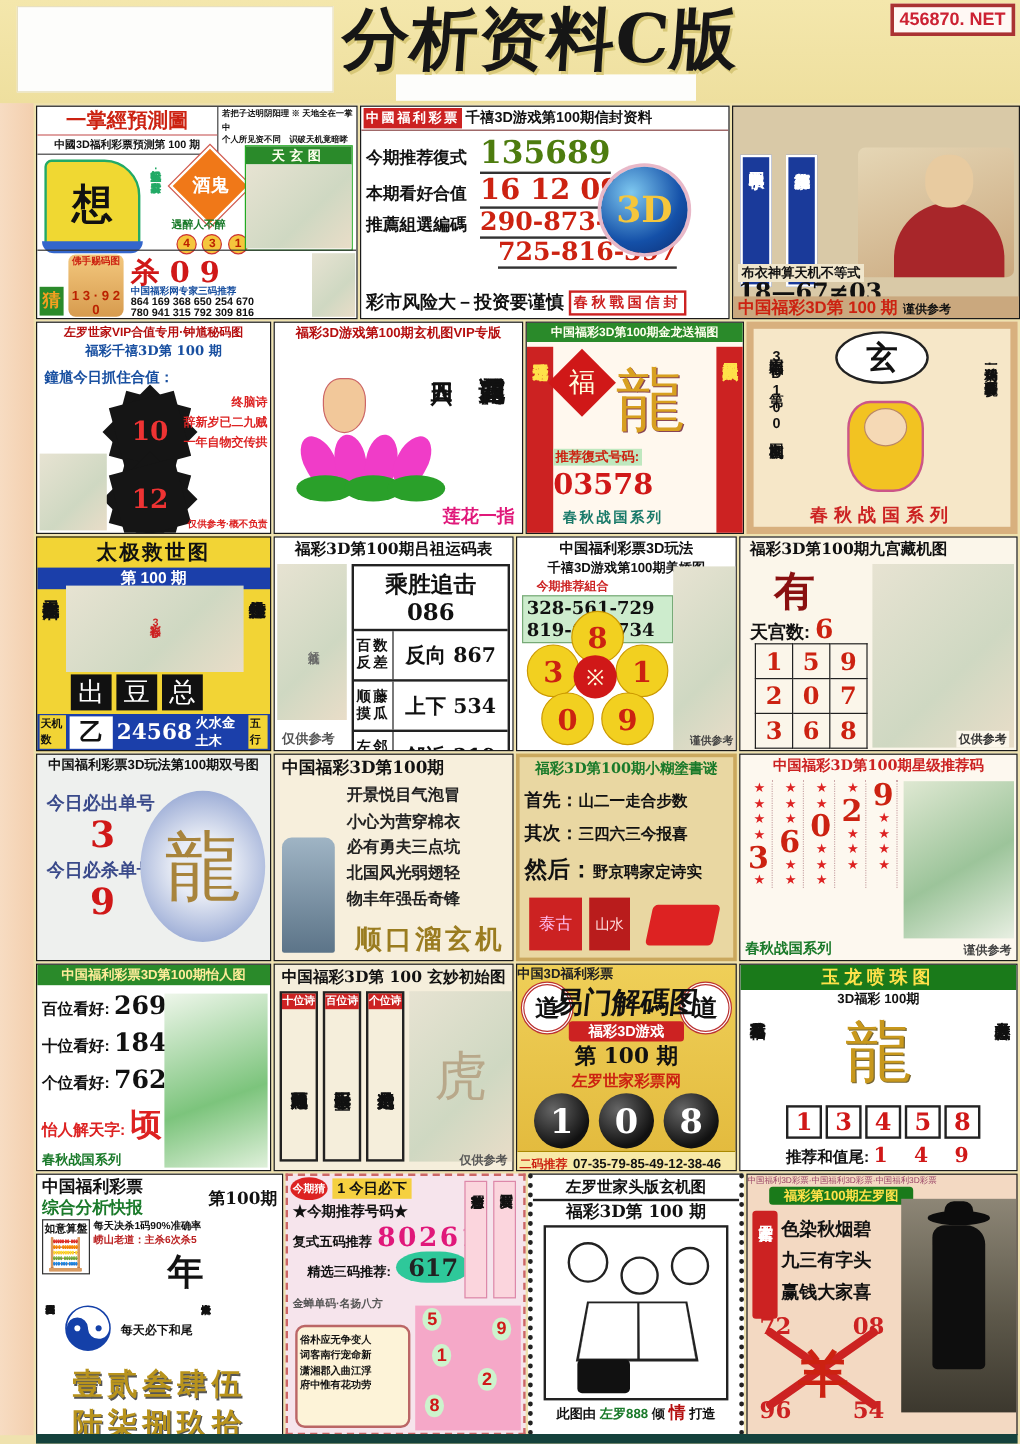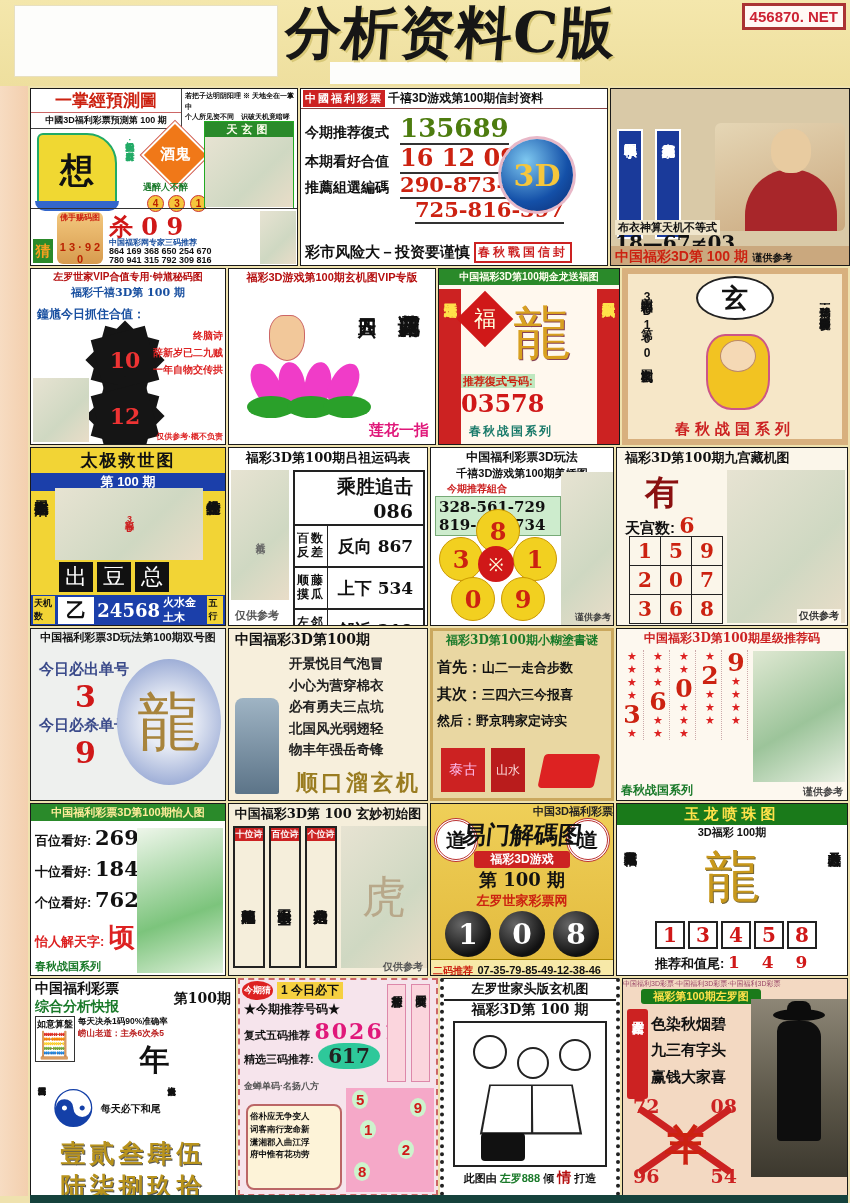--- a/index.html
+++ b/index.html
@@ -264,21 +264,21 @@
         <span style="background:#f2d435;font-size:9px;font-weight:bold;padding:1px">五行</span>
       </div>
     </div>
 
     <div class="pn" style="width:200px;height:179px">
       <div class="tb" style="font-size:13px;font-family:'DejaVu Serif',serif">福彩3D第100期吕祖运码表</div>
       <div style="position:absolute;left:2px;top:22px;width:58px;height:130px" class="ph">
         <span class="vt" style="font-size:10px;color:#666">行善戒杀</span>
       </div>
       <div style="position:absolute;left:64px;top:22px;right:2px;border:2px solid #222">
-        <div style="border-bottom:2px solid #222;font-size:19px;font-weight:bold;text-align:right;font-family:'DejaVu Serif',serif;padding:2px 10px">乘胜追击 086</div>
+        <div style="border-bottom:2px solid #222;font-size:19px;font-weight:bold;text-align:center;font-family:'DejaVu Serif',serif;padding:2px 10px">乘胜追击 086</div>
         <div style="display:flex;border-bottom:2px solid #222;height:40px;align-items:stretch">
           <div class="kcell">百数反差</div>
           <div style="flex:1;display:flex;align-items:center;justify-content:center;font-size:17px;font-weight:bold;font-family:'DejaVu Serif',serif">反向 867</div>
         </div>
         <div style="display:flex;border-bottom:2px solid #222;height:40px;align-items:stretch">
           <div class="kcell">顺藤摸瓜</div>
           <div style="flex:1;display:flex;align-items:center;justify-content:center;font-size:17px;font-weight:bold;font-family:'DejaVu Serif',serif">上下 534</div>
         </div>
         <div style="display:flex;height:40px;align-items:stretch">
           <div class="kcell">左邻右舍</div>
@@ -362,21 +362,21 @@
         <div>北国风光弱翅轻</div>
         <div>物丰年强岳奇锋</div>
       </div>
       <div style="position:absolute;right:6px;bottom:2px;font-size:22px;font-weight:bold;color:#9a7c20;font-family:'DejaVu Serif',serif;letter-spacing:3px">顺口溜玄机</div>
     </div>
 
     <div class="pn" style="width:184px;height:173px;background:#e9d7a2;border:3px solid #caa85e">
       <div class="tb" style="color:#1a7a2a;font-size:12px;font-family:'DejaVu Serif',serif">福彩3D第100期小糊塗書谜</div>
       <div style="margin:8px 0 0 4px;font-size:13px;font-weight:bold"><span style="font-size:15px">首先：</span><span>山二一走合步数</span></div>
       <div style="margin:8px 0 0 4px;font-size:13px;font-weight:bold"><span style="font-size:15px">其次：</span><span>三四六三今报喜</span></div>
-      <div style="margin:8px 0 0 4px;font-size:13px;font-weight:bold"><span style="font-size:13px">然后：</span><span>野京聘家定诗实</span></div>
+      <div style="margin:8px 0 0 4px;font-size:13px;font-weight:bold"><span style="font-size:19px">然后：</span><span>野京聘家定诗实</span></div>
       <div style="position:absolute;left:8px;bottom:6px;width:44px;height:44px;background:#c22;color:#fbe;font-size:14px;display:flex;align-items:center;justify-content:center;font-family:'DejaVu Serif',serif">泰古</div>
       <div style="position:absolute;left:58px;bottom:6px;width:34px;height:44px;background:#b91c1c;color:#fdd;font-size:12px;display:flex;align-items:center;justify-content:center;font-family:'DejaVu Serif',serif">山水</div>
       <div style="position:absolute;right:14px;bottom:10px;width:56px;height:34px;background:#d22;border-radius:4px;transform:skewX(-12deg)"></div>
     </div>
 
     <div class="pn" style="width:232px;height:173px;background:#fdf8ef">
       <div class="tb" style="color:#c22;font-size:12px;font-family:'DejaVu Serif',serif">中国福彩3D第100期星级推荐码</div>
       <div class="stc">
         <div class="col">
             <span class="st">★★★★</span>
@@ -438,21 +438,21 @@
           <div class="vt" style="height:112px;font-size:14px;font-weight:bold;margin:2px auto;font-family:'DejaVu Serif',serif">是七是八赶狗猪</div>
         </div>
         <div style="flex:1;height:142px" class="ph">
           <span style="font-size:44px;color:#b8a88a;font-family:'DejaVu Serif',serif">虎</span>
         </div>
       </div>
       <div style="position:absolute;right:4px;bottom:1px;font-size:10px;font-weight:bold;color:#555">仅供参考</div>
     </div>
 
     <div class="pn" style="width:184px;height:173px;background:linear-gradient(#efcf58,#e2b93c)">
-      <div style="text-align:right;font-weight:bold;font-size:11px;color:#222">中国3D福利彩票</div>
+      <div style="text-align:left;font-weight:bold;font-size:11px;color:#222">中国3D福利彩票</div>
       <div class="dao" style="left:3px;top:14px">道</div>
       <div class="dao" style="right:3px;top:14px">道</div>
       <div style="text-align:center;font-size:24px;font-weight:bold;font-family:'DejaVu Serif',serif;transform:skewX(-6deg)">易门解碼图</div>
       <div style="width:96px;margin:0 auto;background:#c22;color:#fff;font-weight:bold;font-size:12px;text-align:center;border-radius:3px">福彩3D游戏</div>
       <div style="text-align:center;font-size:18px;font-weight:bold;font-family:'DejaVu Serif',serif">第 100 期</div>
       <div style="text-align:center;color:#c21;font-weight:bold;font-size:13px;font-family:'DejaVu Serif',serif">左罗世家彩票网</div>
       <div style="display:flex;justify-content:center;gap:8px;margin-top:1px">
         <span class="oc">1</span>
         <span class="oc">0</span>
         <span class="oc">8</span>
@@ -518,21 +518,21 @@
     </div>
 
     <div class="pn" style="width:200px;height:218px;background:#f6e4ec;border:2px dashed #c66">
       <div style="display:flex;gap:4px;align-items:center;padding:1px 2px">
         <span style="background:#d22;color:#fff;border-radius:50%;font-size:9px;font-weight:bold;padding:3px 2px">今期猜</span>
         <span style="background:#f5d040;font-weight:bold;font-size:12px;padding:0 4px">1 今日必下</span>
       </div>
       <div style="font-weight:bold;font-size:12px;margin-left:4px">★今期推荐号码★</div>
       <div style="margin-left:4px"><span style="font-size:11px;font-weight:bold">复式五码推荐</span>
         <span style="color:#e0187a;font-size:22px;font-weight:bold;letter-spacing:2px;font-family:'DejaVu Serif',serif">80261</span></div>
-      <div style="margin-left:4px"><span style="font-size:11px;font-weight:bold">精选三码推荐:</span>
+      <div style="margin-left:16px"><span style="font-size:11px;font-weight:bold">精选三码推荐:</span>
         <span style="background:#2ec89a;border-radius:50%/60%;color:#222;font-size:20px;font-weight:bold;padding:1px 10px;font-family:'DejaVu Serif',serif">617</span></div>
       <div class="vt" style="position:absolute;right:30px;top:4px;height:92px;background:#fbd5dd;border:1px solid #d8a;font-size:11px;font-weight:bold;padding:2px 1px">愁眉苦脸</div>
       <div class="vt" style="position:absolute;right:6px;top:4px;height:92px;background:#fbd5dd;border:1px solid #d8a;font-size:11px;font-weight:bold;padding:2px 1px">眉开眼笑</div>
       <div style="position:absolute;left:4px;top:100px;font-size:9px;font-weight:bold;color:#555">金蝉单码·名扬八方</div>
       <div style="position:absolute;left:6px;bottom:4px;width:96px;height:86px;background:#fdf3d8;border:2px solid #b66;border-radius:8px;font-size:8.5px;font-weight:bold;line-height:1.5;padding:4px 2px;box-sizing:border-box">
         <div>俗朴应无争变人</div>
         <div>词客南行宠命新</div>
         <div>潇湘郡入曲江浮</div>
         <div>府中惟有花功劳</div>
       </div>

